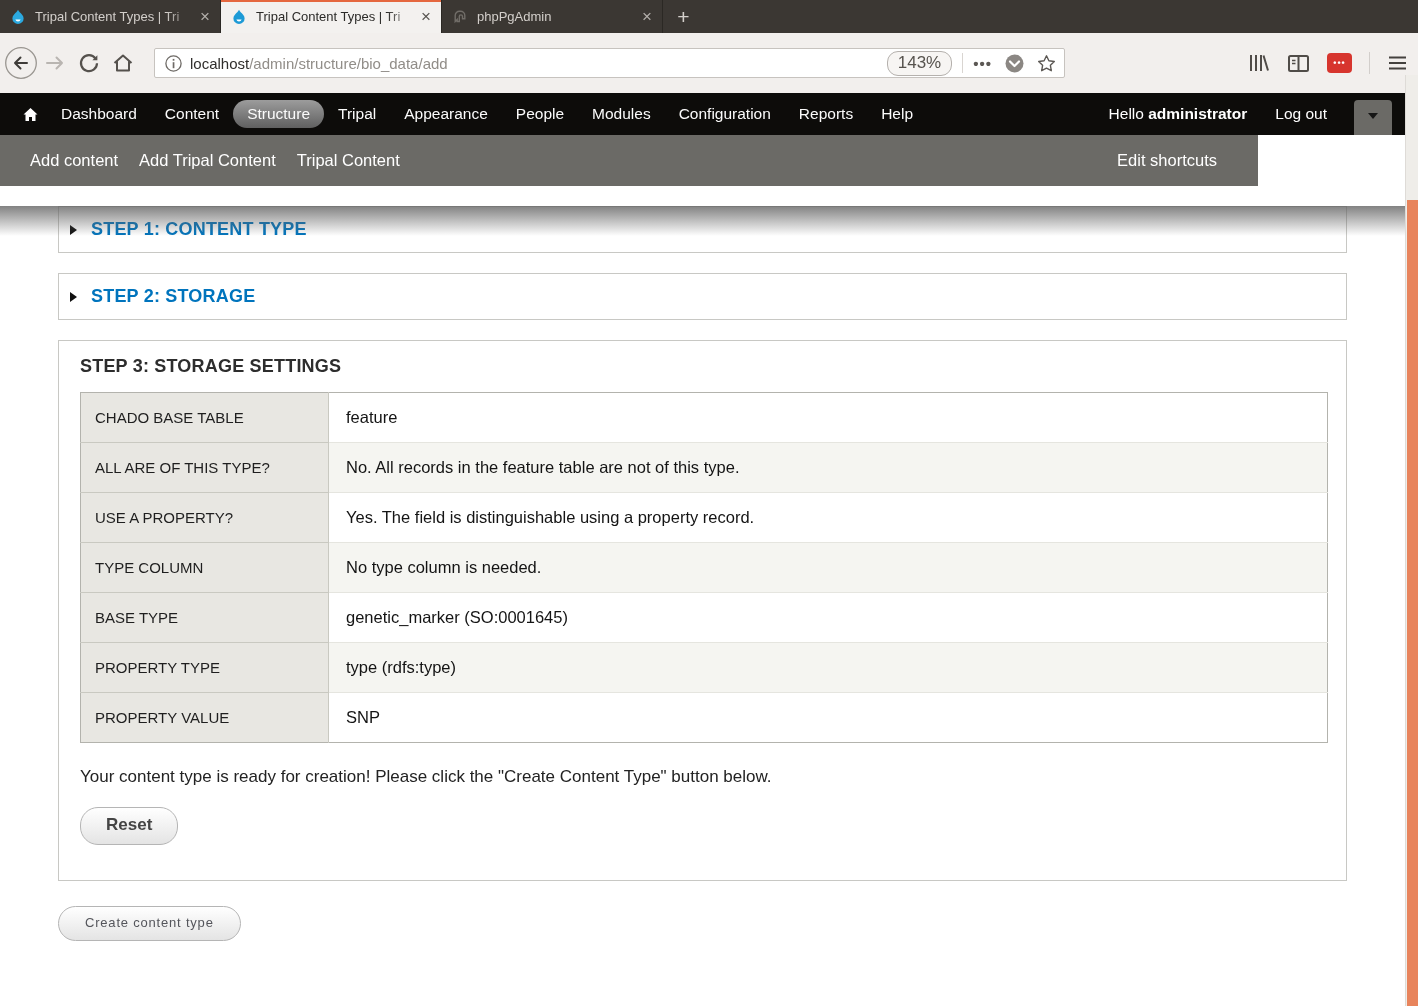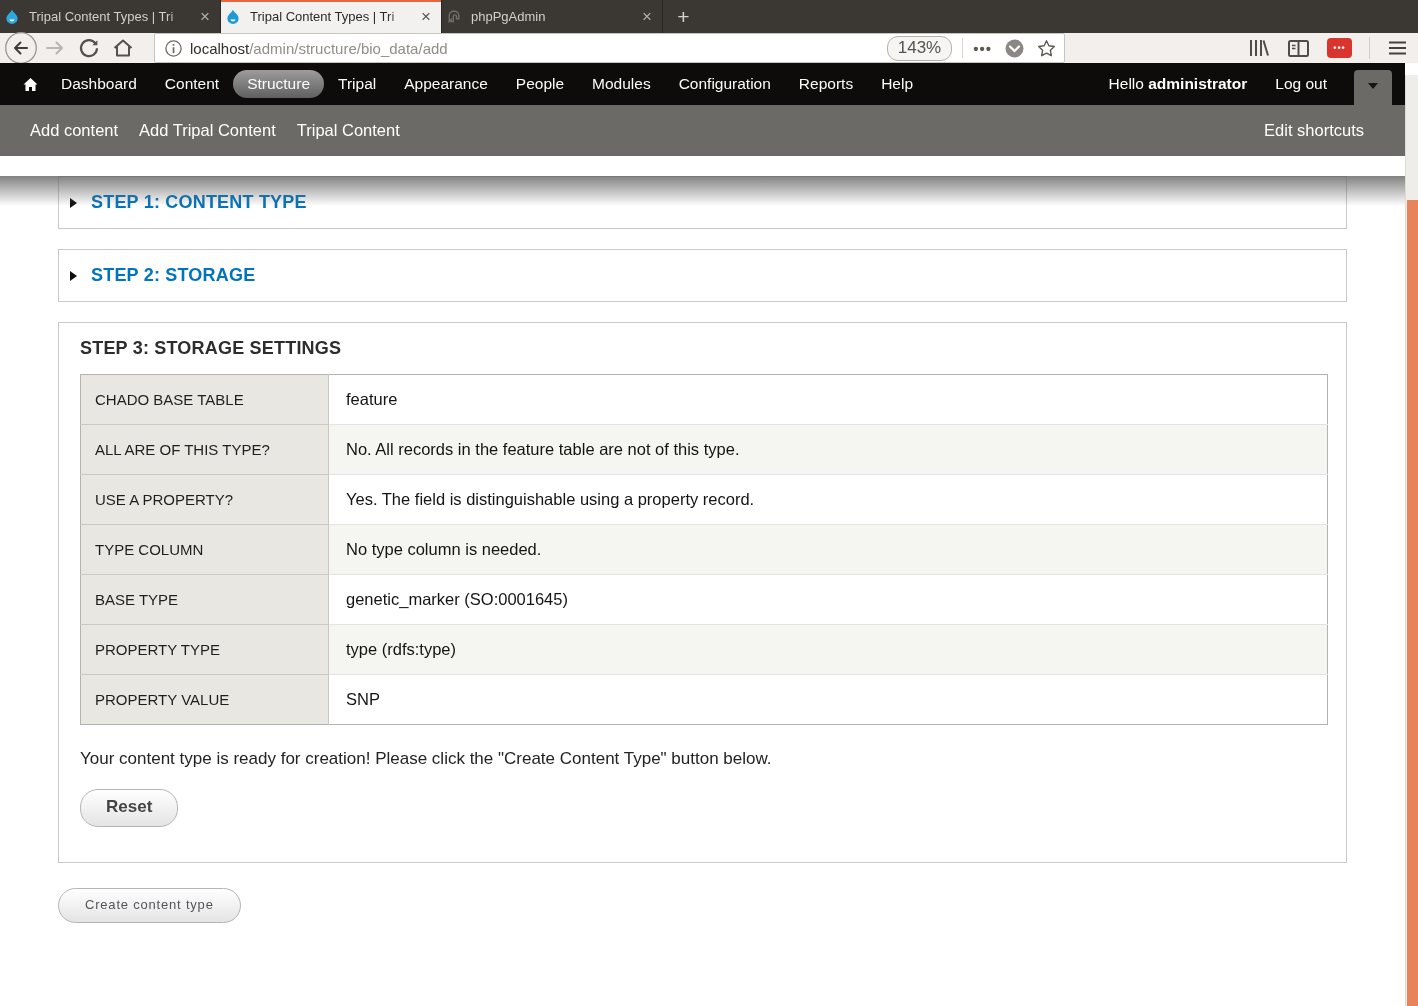--- a/index.html
+++ b/index.html
@@ -1,33 +1,33 @@
 <!DOCTYPE html>
 <html><head>
 <meta charset="utf-8">
 <style>
   * { margin:0; padding:0; box-sizing:border-box; }
   html,body { width:1418px; height:1006px; overflow:hidden; }
   body { font-family:"Liberation Sans", sans-serif; background:#fff; position:relative; }
 
   
   .titlebar { height:33px; background:#3b3733; display:flex; align-items:stretch; }
-  .tab { width:220px; display:flex; align-items:center; padding:0 8px 0 4px; position:relative; --tabbg:#3b3733; cursor:default; }
+  .tab { width:220px; display:flex; align-items:center; padding:0 8px 0 10px; position:relative; --tabbg:#3b3733; cursor:default; }
   .tab-divider { width:1px; background:#2b2824; margin:0; }
   .tab.active { background:#f3f1ef; --tabbg:#f3f1ef; box-shadow:inset 0 2px 0 #e5673f; }
   .tab .favicon { width:16px; height:16px; flex:0 0 16px; }
   .tab .ttl { flex:1; font-size:13px; color:#d3cfcb; margin:0 2px 0 9px; white-space:nowrap; overflow:hidden; position:relative; }
   .tab.active .ttl { color:#2b2a28; }
   .tab .ttl::after { content:""; position:absolute; right:0; top:0; bottom:0; width:30px; background:linear-gradient(90deg, rgba(0,0,0,0), var(--tabbg)); }
   .tab .close { color:#b2aeaa; font-size:17px; line-height:17px; padding:0 2px; }
   .tab.active .close { color:#595652; }
   .newtab { width:42px; display:flex; align-items:center; justify-content:center; color:#d3cfcb; font-size:21px; border-left:1px solid #2b2824; }
 
   
-  .toolbar { height:30px; background:#f2efed; display:flex; align-items:center; padding:0 8px 0 4px; }
+  .toolbar { height:60px; background:#f2efed; display:flex; align-items:center; padding:0 8px 0 4px; }
   .navbtn { width:34px; height:34px; display:flex; align-items:center; justify-content:center; }
   .urlbar { margin-left:14px; width:911px; height:30px; background:#fff; border:1px solid #c7c3bf; border-radius:2px; display:flex; align-items:center; padding:0 8px 0 10px; }
   .urltext { font-size:15px; margin-left:8px; flex:1; white-space:nowrap; overflow:hidden; }
   .urltext .host { color:#302e2c; }
   .urltext .path { color:#918d88; }
   .zoom-badge { font-size:17px; color:#57534e; border:1px solid #b5b1ad; border-radius:11px; padding:1px 10px 2px; background:#f7f5f3; }
   .vdiv { width:1px; height:20px; background:#d9d5d1; margin:0 10px; }
   .dots { color:#5c5854; font-size:15px; font-weight:bold; letter-spacing:1px; }
   .tb-icon { margin-left:13px; display:flex; align-items:center; }
   .tb-right { margin-left:auto; display:flex; align-items:center; gap:17px; padding-right:2px; }
@@ -38,30 +38,30 @@
   .adminbar { height:42px; width:1405px; background:#0d0c0a; display:flex; align-items:center; padding-left:22px; position:relative; }
   .adminbar .mi { color:#fbfbfb; font-size:15.5px; padding:5px 14px; white-space:nowrap; }
   .adminbar .mi.active { background:linear-gradient(#9c9c9c,#606060); border-radius:15px; }
   .admin-home { margin-right:8px; display:flex; align-items:center; }
   .admin-right { margin-left:auto; display:flex; align-items:center; margin-right:64px; }
   .greet { color:#fff; font-size:15.5px; padding:0 14px; white-space:nowrap; }
   .caret-btn { position:absolute; right:13px; top:7px; width:38px; height:35px; background:#6b6a66; border-radius:4px 4px 0 0; display:flex; justify-content:center; align-items:flex-start; padding-top:13px; }
   .caret { width:0; height:0; border:5px solid transparent; border-top:6px solid #161616; }
 
   
-  .shortcutbar { height:51px; width:1405px; background:#6b6a66; display:flex; align-items:center; padding:0 41px 0 30px; gap:21px; }
+  .shortcutbar { height:51px; width:1258px; background:#6b6a66; display:flex; align-items:center; padding:0 41px 0 30px; gap:21px; }
   .sc-link { color:#fff; font-size:16.5px; white-space:nowrap; }
   .sc-edit { margin-left:auto; color:#fff; font-size:16.5px; }
 
   
   .content { position:relative; height:838px; background:#fff; padding:0 71px 0 58px; }
   .top-shadow { position:absolute; top:0; left:0; width:1405px; height:30px; background:linear-gradient(rgba(98,98,98,0.80), rgba(255,255,255,0)); pointer-events:none; z-index:6; }
 
   .fieldset { border:1px solid #c8c8c4; background:#fff; position:relative; z-index:1; }
-  .fs-collapsed { height:53px; margin-top:20px; display:flex; align-items:center; padding-left:11px; }
+  .fs-collapsed { height:47px; margin-top:20px; display:flex; align-items:center; padding-left:11px; }
   .tri-right { width:0; height:0; border:5px solid transparent; border-left:7px solid #101010; margin-right:9px; }
   .step-link { color:#0074bd; font-weight:bold; font-size:18px; letter-spacing:0.2px; text-decoration:none; cursor:pointer; }
 
   .fs-open { margin-top:20px; padding:15px 18px 35px 21px; }
   .fs-title { font-size:18px; font-weight:bold; color:#2d2d2d; letter-spacing:0.2px; }
 
   table.settings { margin-top:15px; width:100%; border-collapse:collapse; border:1px solid #b3b3ad; }
   table.settings th { width:248px; background:#e8e7e2; font-weight:normal; font-size:15px; color:#1f1f1f; text-align:left; vertical-align:middle; padding:15px 8px 15px 14px; border-bottom:1px solid #c9c9c1; border-right:1px solid #c9c9c1; }
   table.settings td { font-size:16.5px; color:#141414; vertical-align:middle; padding:15px 8px 15px 17px; border-bottom:1px solid #e5e5df; background:#fff; }
   table.settings tr:nth-child(even) td { background:#f5f5f1; }

